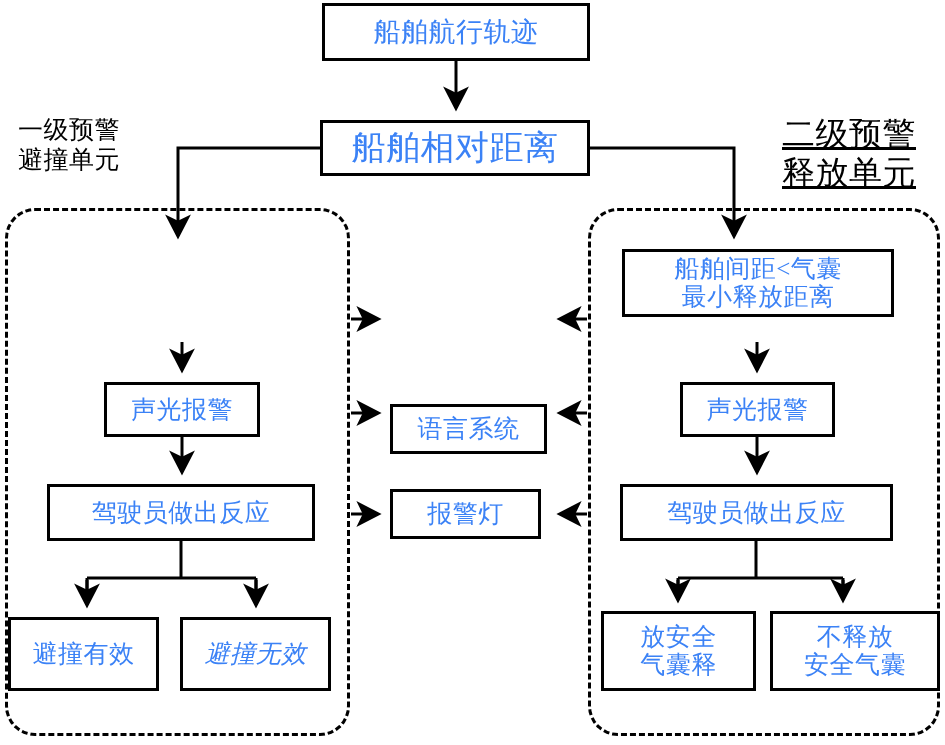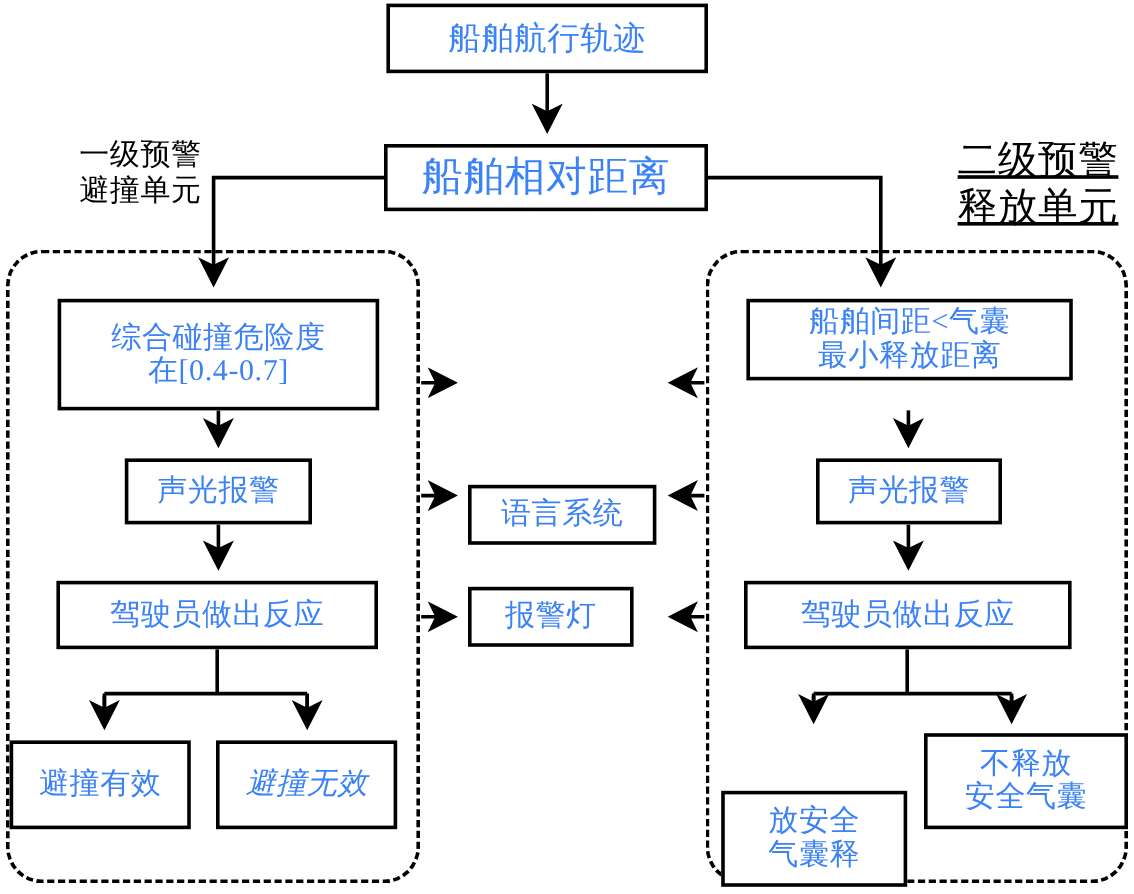--- a/index.html
+++ b/index.html
@@ -34,21 +34,21 @@
     justify-content: center;
     text-align: center;
     color: #3b82f6;
     line-height: 1.12;
     white-space: pre-line;
     letter-spacing: 0.5px;
   }
   .unit-label {
     position: absolute;
     color: #000000;
-    text-align: right;
+    text-align: left;
     line-height: 1.18;
     white-space: pre-line;
     letter-spacing: 0.5px;
   }
   .dashed-group {
     position: absolute;
     box-sizing: border-box;
     border: 3px dashed #000000;
     border-radius: 30px;
     background: transparent;
@@ -103,42 +103,40 @@
 
   <div class="unit-label" style="left:18px; top:115px; width:150px; font-size:25px;">一级预警
 避撞单元</div>
   <div class="unit-label" style="left:782px; top:115px; width:150px; font-size:33px;text-decoration:underline;">二级预警
 释放单元</div>
 
   <div class="node" style="left:322px; top:3px; width:268px; height:58px; font-size:27px;">船舶航行轨迹</div>
 
   <div class="node" style="left:320px; top:120px; width:270px; height:56px; font-size:34px;">船舶相对距离</div>
 
-  <div class="node" style="left:48px; top:249px; width:268px; height:93px; font-size:25px;">综合碰撞危险度
-在[0.4-0.7]</div>
 
   <div class="node" style="left:104px; top:382px; width:156px; height:55px; font-size:25px;">声光报警</div>
 
   <div class="node" style="left:47px; top:484px; width:268px; height:57px; font-size:25px;">驾驶员做出反应</div>
 
   <div class="node" style="left:8px; top:617px; width:151px; height:74px; font-size:25px;">避撞有效</div>
 
   <div class="node" style="left:180px; top:617px; width:151px; height:74px; font-size:25px;font-style:italic;">避撞无效</div>
 
 
   <div class="node" style="left:390px; top:404px; width:157px; height:50px; font-size:25px;">语言系统</div>
 
-  <div class="node" style="left:390px; top:489px; width:138px; height:50px; font-size:25px;">报警灯</div>
+  <div class="node" style="left:390px; top:489px; width:151px; height:50px; font-size:25px;">报警灯</div>
 
   <div class="node" style="left:622px; top:249px; width:272px; height:68px; font-size:25px;">船舶间距&lt;气囊
 最小释放距离</div>
 
   <div class="node" style="left:680px; top:382px; width:155px; height:55px; font-size:25px;">声光报警</div>
 
   <div class="node" style="left:620px; top:484px; width:273px; height:57px; font-size:25px;">驾驶员做出反应</div>
 
-  <div class="node" style="left:601px; top:611px; width:155px; height:80px; font-size:25px;margin-top:48px;">放安全
+  <div class="node" style="left:601px; top:611px; width:155px; height:80px; font-size:25px;">放安全
 气囊释</div>
 
   <div class="node" style="left:770px; top:611px; width:170px; height:80px; font-size:25px;">不释放
 安全气囊</div>
 
 </div>
 
 </body></html>

